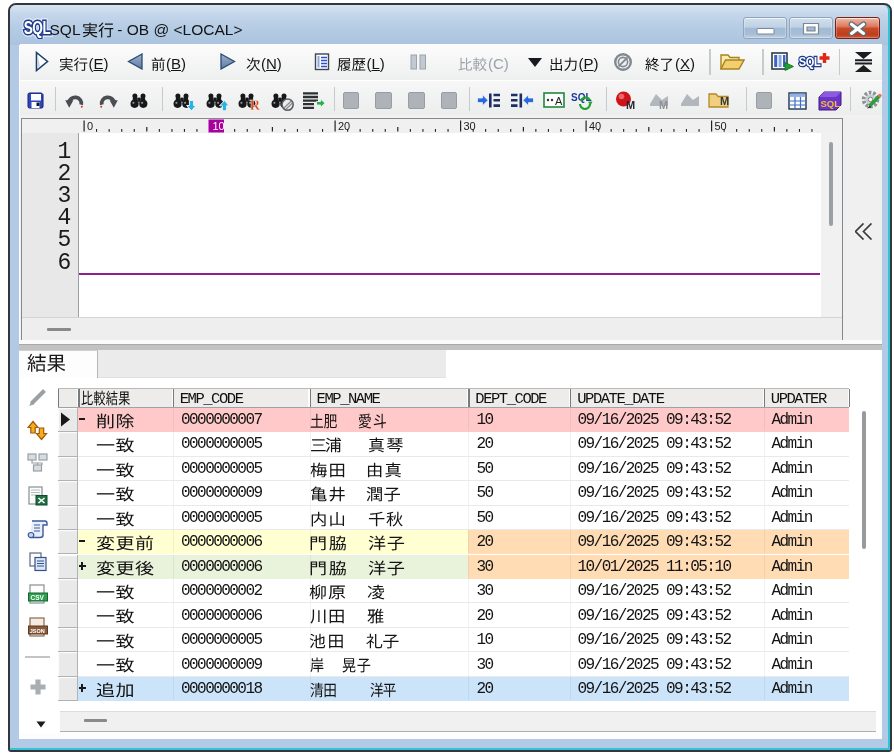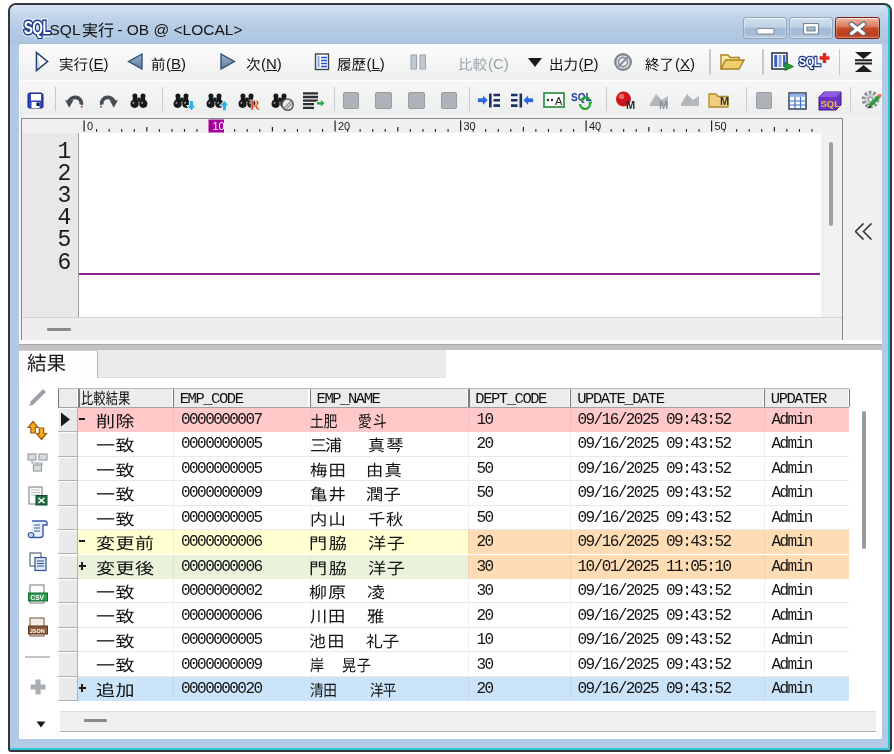--- a/index.html
+++ b/index.html
@@ -790,21 +790,21 @@
 <div style="left:309.6px;top:676.75px;width:1px;height:23.45px;background:rgba(60,60,60,0.08)"></div>
 <div style="left:468.3px;top:676.75px;width:1px;height:23.45px;background:rgba(60,60,60,0.08)"></div>
 <div style="left:570.2px;top:676.75px;width:1px;height:23.45px;background:rgba(60,60,60,0.08)"></div>
 <div style="left:763.8px;top:676.75px;width:1px;height:23.45px;background:rgba(60,60,60,0.08)"></div>
 <div style="left:78.8px;top:686.95px;width:7px;height:2.2px;background:#1a1a1a"></div>
 <div style="left:81.2px;top:683.95px;width:2.2px;height:8px;background:#1a1a1a"></div>
 <svg class="jt" style="left:95.5px;top:681.7500000000002px" width="49" height="18" viewBox="0 0 49 18" fill="#141414">
       <use href="#g21" transform="translate(0.0,14.08) scale(0.01904,-0.01600)"></use>
       <use href="#g22" transform="translate(19.5,14.08) scale(0.01904,-0.01600)"></use>
     </svg>
-<div class="mono gt" style="left:181px;top:680.9500000000003px;">0000000020</div>
+<div class="mono gt" style="left:181px;top:680.9500000000003px;">0000000018</div>
 <svg class="jt" style="left:310.0px;top:681.7500000000002px" width="29" height="18" viewBox="0 0 29 18" fill="#141414">
       <use href="#g54" transform="translate(0.0,14.08) scale(0.01360,-0.01600)"></use>
       <use href="#g32" transform="translate(13.3,14.08) scale(0.01360,-0.01600)"></use>
     </svg>
 <svg class="jt" style="left:369.8px;top:681.7500000000002px" width="28" height="18" viewBox="0 0 28 18" fill="#141414">
       <use href="#g44" transform="translate(0.0,14.08) scale(0.01360,-0.01600)"></use>
       <use href="#g55" transform="translate(12.8,14.08) scale(0.01360,-0.01600)"></use>
     </svg>
 <div class="mono gt" style="left:476.5px;top:680.9500000000003px;">20</div>
 <div class="mono gt" style="left:577.5px;top:680.9500000000003px;">09/16/2025 09:43:52</div>

